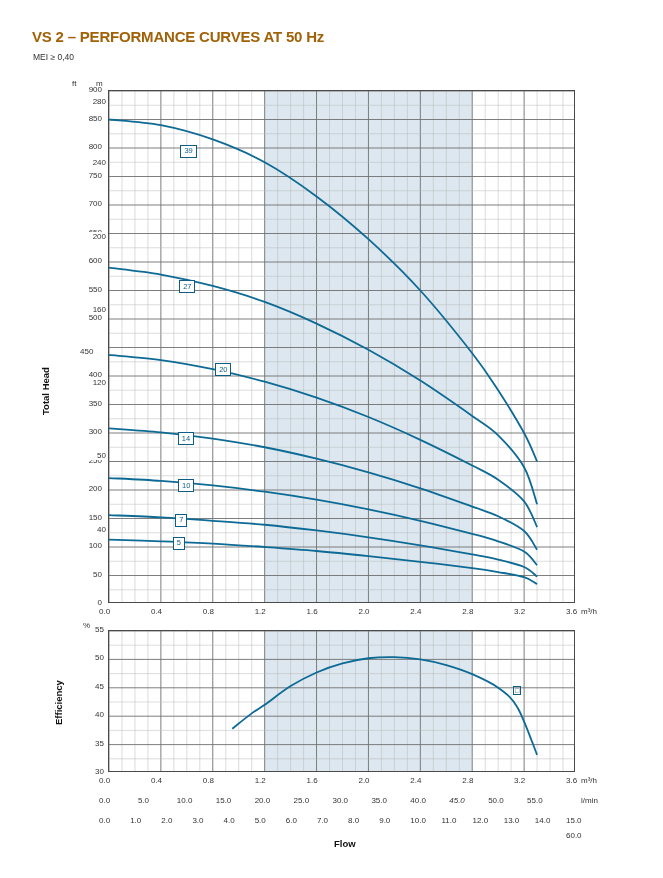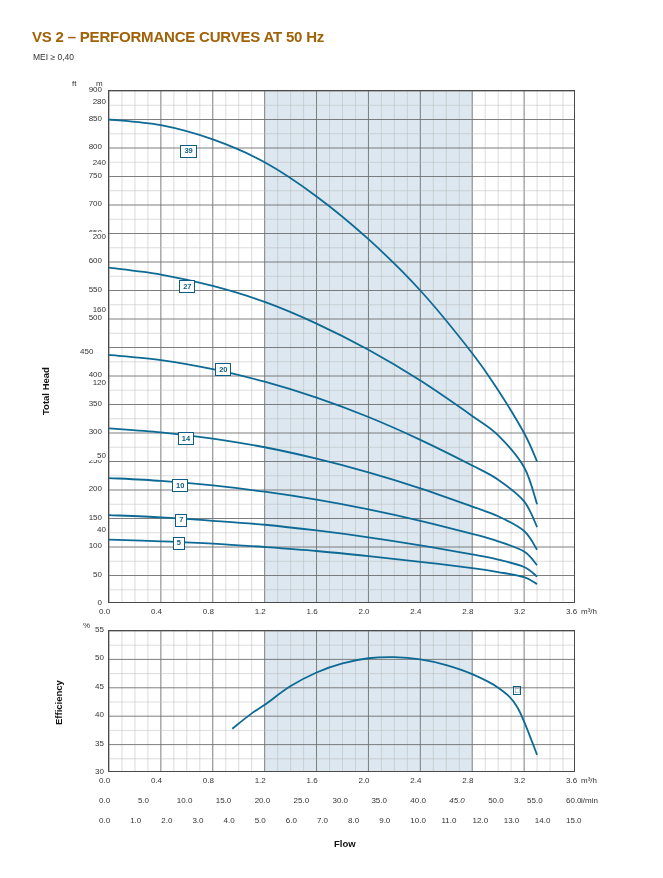--- a/index.html
+++ b/index.html
@@ -57,21 +57,21 @@
 
   
   .tag{
     position:absolute;
     background:#ffffff;
     border:1px solid #0d5d86;
     font-size:7.5px;
     color:#0d5d86;
     line-height:1;
     padding:1.5px 3px 2px 3px;
-    font-weight:bold;
+    font-weight:normal;
   }
   .mei-mark{
     position:absolute;
     font-size:7px;color:#0d5d86;
     border:1px solid #0d5d86;
     padding:0 1px;
     line-height:1.05;
   }
 </style>
 </head>
@@ -294,21 +294,21 @@
     <div class="tick" style="left: 176.833px; top: 796px;">10.0</div>
     <div class="tick" style="left: 215.75px; top: 796px;">15.0</div>
     <div class="tick" style="left: 254.667px; top: 796px;">20.0</div>
     <div class="tick" style="left: 293.583px; top: 796px;">25.0</div>
     <div class="tick" style="left: 332.5px; top: 796px;">30.0</div>
     <div class="tick" style="left: 371.417px; top: 796px;">35.0</div>
     <div class="tick" style="left: 410.333px; top: 796px;">40.0</div>
     <div class="tick" style="left: 449.25px; top: 796px; font-style: italic;">45.0</div>
     <div class="tick" style="left: 488.167px; top: 796px;">50.0</div>
     <div class="tick" style="left: 527.083px; top: 796px;">55.0</div>
-    <div class="tick" style="left: 566px; top: 796px;">60.0</div>
+    <div class="tick" style="left: 566px; top: 831px;">60.0</div>
     <div class="tick" style="left: 581px; top: 796px;">l/min</div>
     <div class="tick" style="left: 99px; top: 816px;">0.0</div>
     <div class="tick" style="left: 130.133px; top: 816px;">1.0</div>
     <div class="tick" style="left: 161.267px; top: 816px;">2.0</div>
     <div class="tick" style="left: 192.4px; top: 816px;">3.0</div>
     <div class="tick" style="left: 223.533px; top: 816px;">4.0</div>
     <div class="tick" style="left: 254.667px; top: 816px;">5.0</div>
     <div class="tick" style="left: 285.8px; top: 816px;">6.0</div>
     <div class="tick" style="left: 316.933px; top: 816px;">7.0</div>
     <div class="tick" style="left: 348.067px; top: 816px;">8.0</div>
@@ -318,18 +318,18 @@
     <div class="tick" style="left: 472.6px; top: 816px;">12.0</div>
     <div class="tick" style="left: 503.733px; top: 816px;">13.0</div>
     <div class="tick" style="left: 534.867px; top: 816px;">14.0</div>
     <div class="tick" style="left: 566px; top: 816px;">15.0</div>
   </div>
 <div id="taglayer">
     <div class="tag" style="left: 180.428px; top: 144.99px;">39</div>
     <div class="tag" style="left: 179.131px; top: 280.08px;">27</div>
     <div class="tag" style="left: 179.131px; top: 363.3px; margin-left: 36px;">20</div>
     <div class="tag" style="left: 177.833px; top: 432.27px;">14</div>
-    <div class="tag" style="left: 172px; top: 479.01px;">10</div>
+    <div class="tag" style="left: 178px; top: 479.01px;">10</div>
     <div class="tag" style="left: 175.239px; top: 513.78px;">7</div>
     <div class="tag" style="left: 172.644px; top: 536.58px;">5</div>
   </div>
 
 <div class="mei-mark" style="left:513px;top:686px;">□</div>
 
 </body></html>

